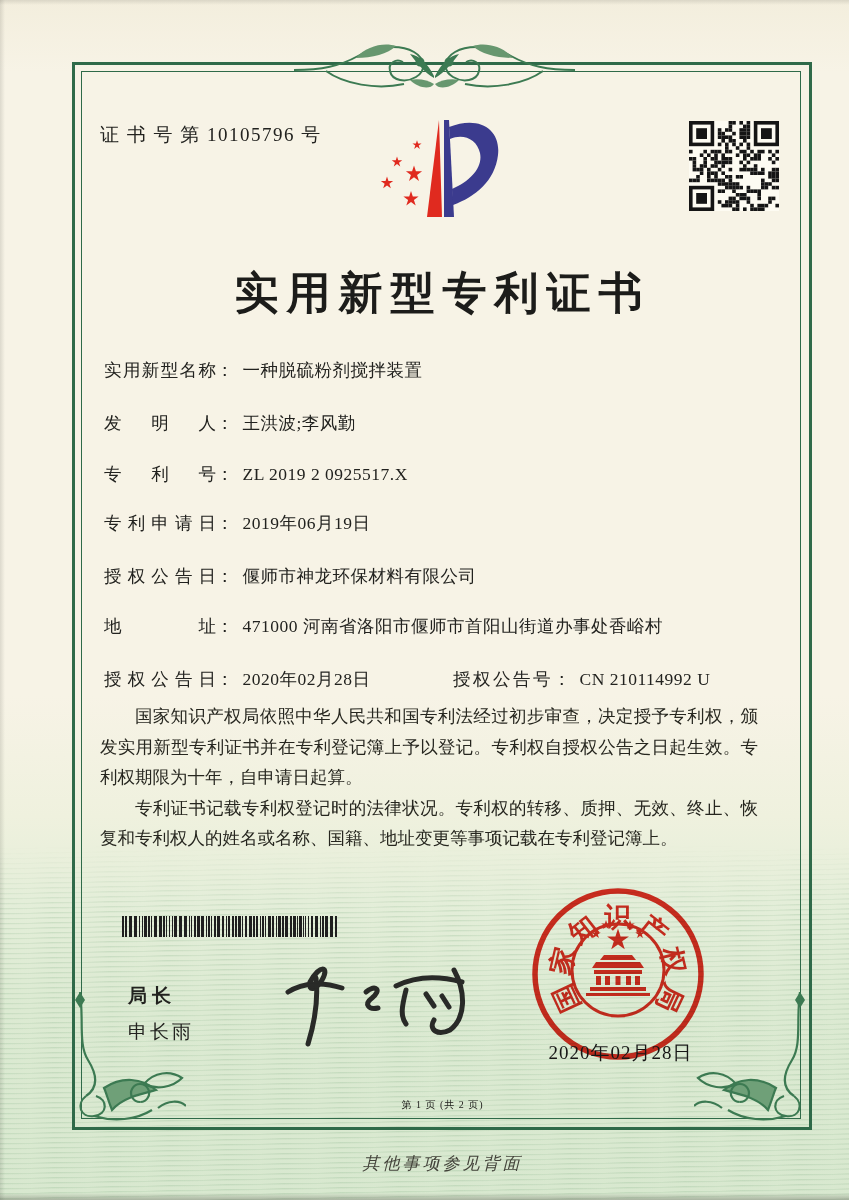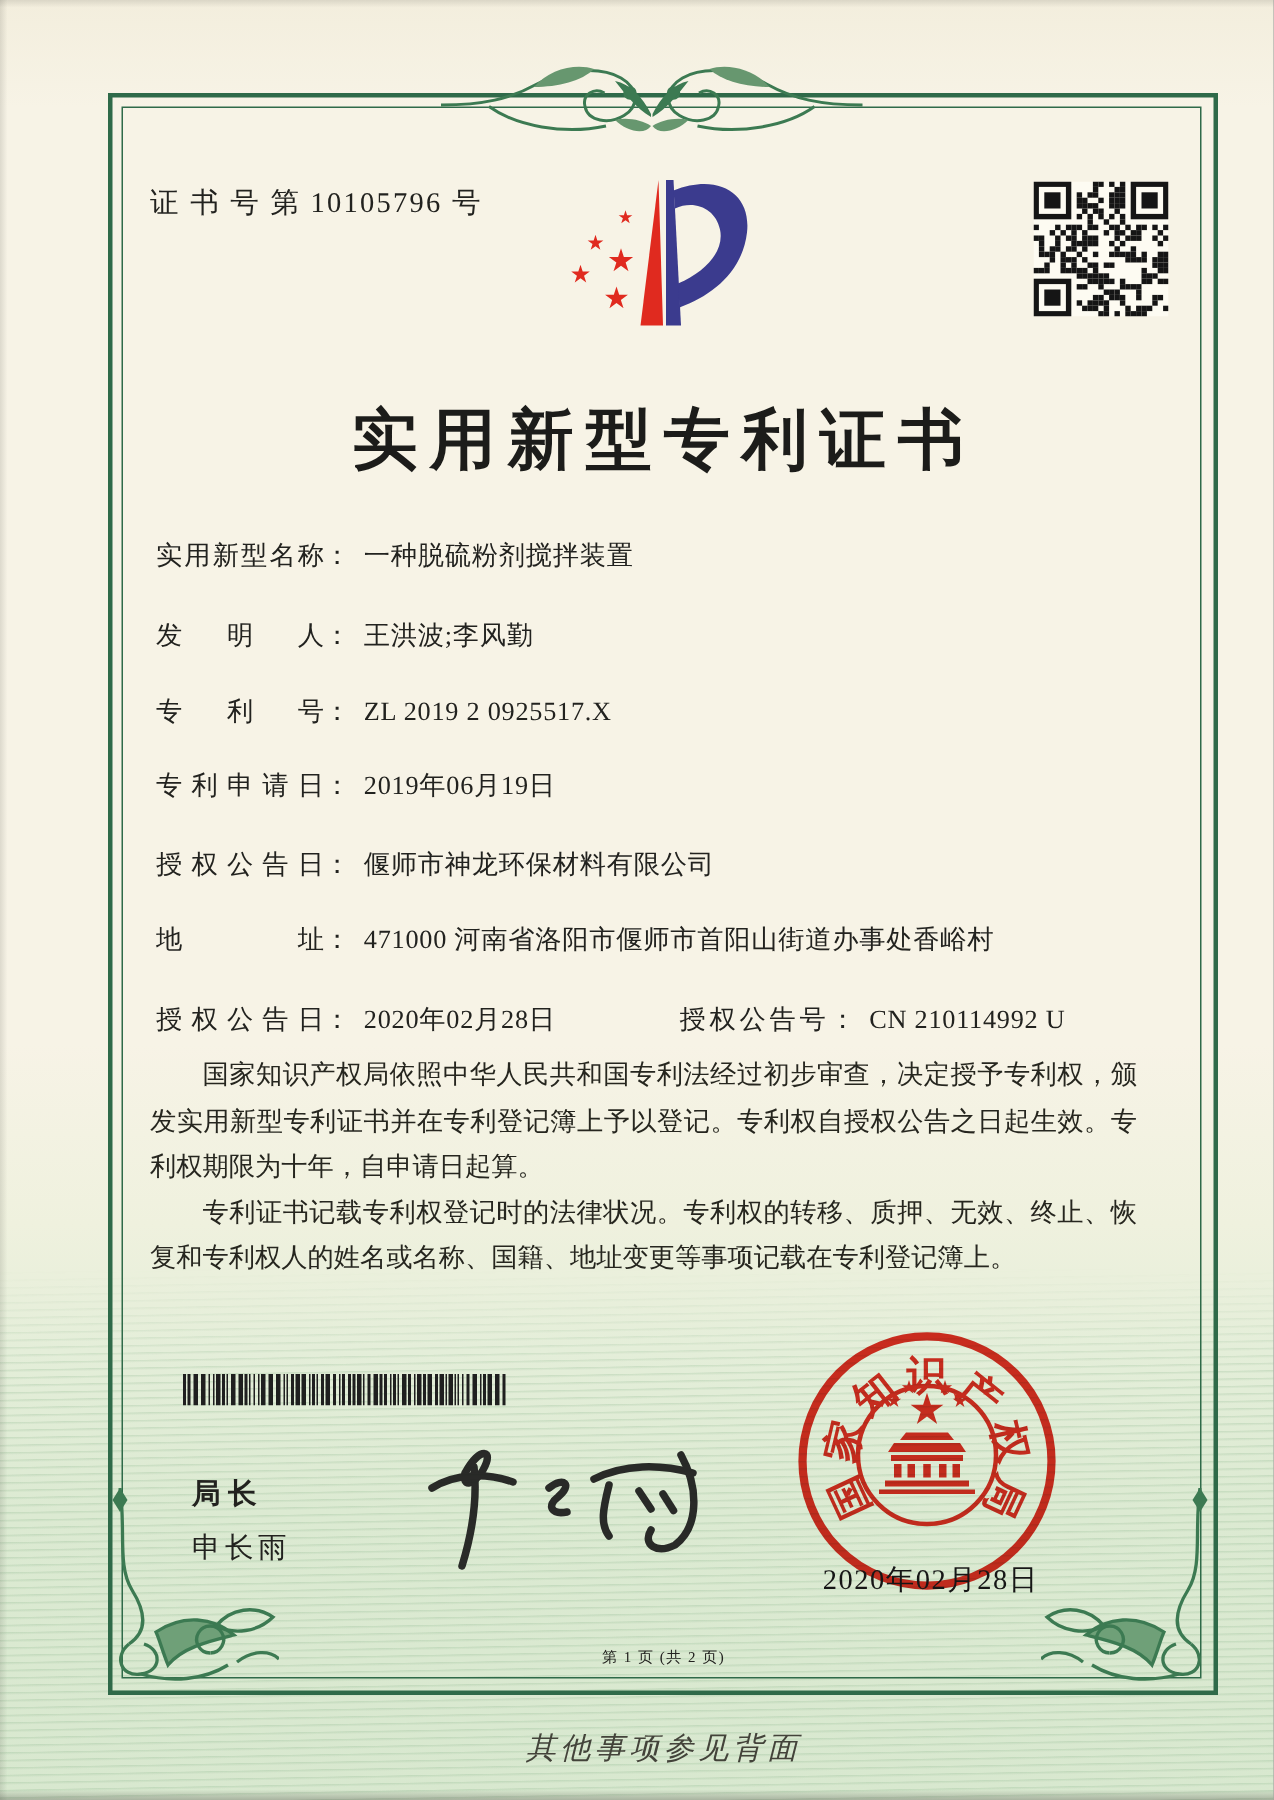--- a/index.html
+++ b/index.html
@@ -66,21 +66,21 @@
 
   .seal{position:absolute;left:528px;top:884px;width:180px;height:180px;z-index:2;
     mix-blend-mode:multiply;opacity:.95;}
   .seal-char{font-size:27px;font-weight:700;fill:#df2317;font-family:"Liberation Serif",serif;}
   .seal-date{position:absolute;left:523px;top:1040px;width:195px;text-align:center;
     font-size:19px;letter-spacing:1px;color:#161616;z-index:4;}
 
   .page-info{position:absolute;left:72px;width:741px;top:1098px;text-align:center;
     font-size:10px;z-index:2;letter-spacing:1px;}
   .back-note{position:absolute;left:72px;width:741px;top:1152px;text-align:center;
-    font-size:20px;letter-spacing:3px;color:#43433a;font-style:italic;z-index:2;}
+    font-size:17px;letter-spacing:3px;color:#43433a;font-style:italic;z-index:2;}
 </style>
 </head>
 <body>
 
 <svg width="0" height="0" style="position:absolute">
   <defs>
     <polygon id="star" points="0,-10 2.25,-3.09 9.51,-3.09 3.63,1.18 5.88,8.09 0,3.82 -5.88,8.09 -3.63,1.18 -9.51,-3.09 -2.25,-3.09"></polygon>
     <g id="tf-half" fill="none">
       <path d="M2,30 C30,30 48,26 66,16 C84,6 108,4 122,12 C134,19 134,31 124,37 C114,43 100,41 98,31 C96,23 104,18 111,22"></path>
       <path d="M34,31 C52,44 84,50 112,44"></path>

